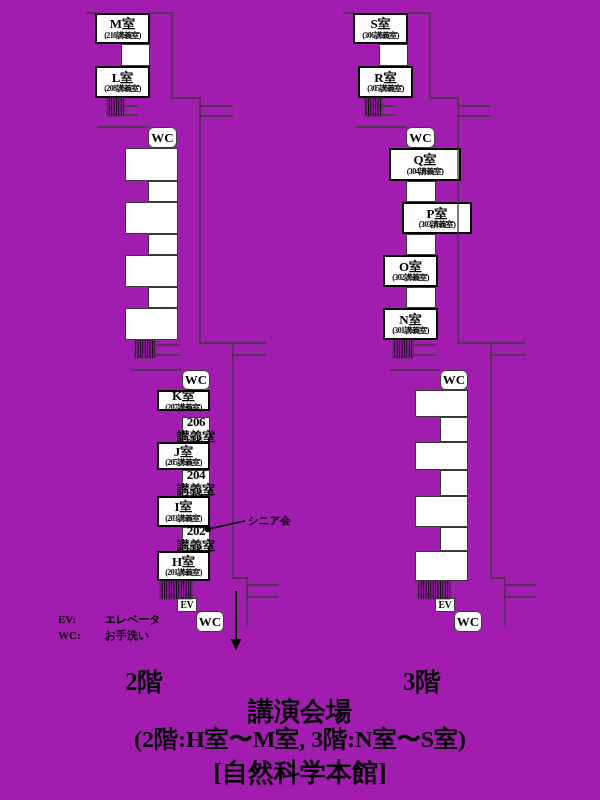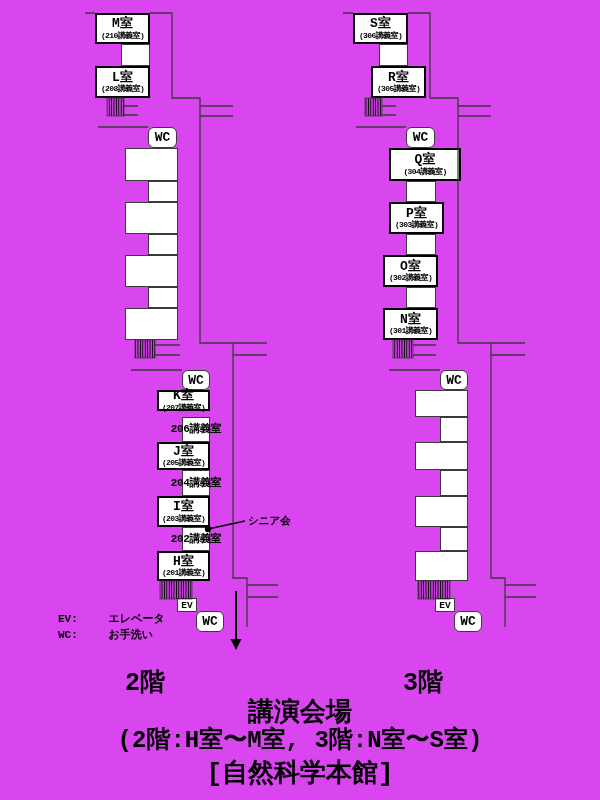--- a/index.html
+++ b/index.html
@@ -1,37 +1,37 @@
 <!DOCTYPE html>
 <html><head>
 <meta charset="utf-8">
 <style>
   html,body { margin:0; padding:0; background:#fff; }
   #root {
-    position:relative; width:600px; height:800px; background:#d946ef;
-    font-family:Liberation Mono, monospace; color:#000; overflow:hidden;
+    position:relative; width:600px; height:800px; background:#a21caf;
+    font-family:Liberation Serif, serif; color:#000; overflow:hidden;
   }
   .room {
     position:absolute; box-sizing:border-box; background:#fff;
     border:1px solid #3a3a3a; display:flex; flex-direction:column;
     align-items:center; justify-content:center; z-index:2;
   }
   .room.bold { border:2.6px solid #000; }
   .rn { font-weight:bold; font-size:13px; line-height:1.02; white-space:nowrap; }
   .rs { font-weight:bold; font-size:8px; letter-spacing:-0.6px; line-height:1.15; white-space:nowrap; }
   .wcbox, .evbox {
     position:absolute; box-sizing:border-box; background:#fff; border:1px solid #3a3a3a;
     display:flex; align-items:center; justify-content:center; font-weight:bold; z-index:2;
   }
   .wcbox { font-size:13px;border-radius:6px; }
   .evbox { font-size:9.5px; }
   .mini {
     position:absolute; box-sizing:border-box; background:#fff; border:1px solid #3a3a3a;
-    display:flex; flex-direction:row; align-items:center; justify-content:center;
-    font-weight:bold; font-size:11px; line-height:1.15; letter-spacing:-0.4px;
+    display:flex; flex-direction:column; align-items:center; justify-content:center;
+    font-weight:bold; font-size:13px; line-height:1.15; letter-spacing:-0.4px;
     white-space:nowrap; z-index:2;
   }
   #plan-lines { position:absolute; left:0; top:0; z-index:3; pointer-events:none; }
   .annot { position:absolute; font-weight:bold; font-size:10.5px; z-index:4; white-space:nowrap; }
   .note  { position:absolute; font-weight:bold; font-size:12px; z-index:4; white-space:nowrap; }
   .legend { position:absolute; left:58px; top:612px; font-weight:bold; font-size:11px; z-index:4; }
   .legend-row { line-height:1.45; }
   .legend-key { display:inline-block; width:44px; }
   .floor-label { position:absolute; width:110px; font-weight:bold; font-size:25px; z-index:4; }
   .footer-line { position:absolute; left:0; width:600px; text-align:center; font-weight:bold; z-index:4; }
@@ -93,32 +93,32 @@
   <div class="wcbox" style="left:196px;top:611px;width:28px;height:21px">WC</div>
 
   <div class="annot" style="left:248px;top:514px">シニア会</div>
   <div class="floor-label" style="left:125px;top:665px">2階</div>
 
   <div class="room bold" style="left:353px;top:13px;width:55px;height:31px">
     <div class="rn">S室</div>
     <div class="rs">(306講義室)</div>
   </div>
   <div class="room" style="left:379px;top:44px;width:29px;height:22px"></div>
-  <div class="room bold" style="left:371px;top:66px;width:55px;height:32px">
+  <div class="room bold" style="left:358px;top:66px;width:55px;height:32px">
     <div class="rn">R室</div>
     <div class="rs">(305講義室)</div>
   </div>
 
   <div class="wcbox" style="left:406px;top:127px;width:29px;height:21px">WC</div>
   <div class="room bold" style="left:389px;top:148px;width:72px;height:33px">
     <div class="rn">Q室</div>
     <div class="rs">(304講義室)</div>
   </div>
   <div class="room" style="left:406px;top:181px;width:30px;height:21px"></div>
-  <div class="room bold" style="left:389px;top:202px;width:55px;height:32px">
+  <div class="room bold" style="left:402px;top:202px;width:70px;height:32px">
     <div class="rn">P室</div>
     <div class="rs">(303講義室)</div>
   </div>
   <div class="room" style="left:406px;top:234px;width:30px;height:21px"></div>
   <div class="room bold" style="left:383px;top:255px;width:55px;height:32px">
     <div class="rn">O室</div>
     <div class="rs">(302講義室)</div>
   </div>
   <div class="room" style="left:406px;top:287px;width:30px;height:21px"></div>
   <div class="room bold" style="left:383px;top:308px;width:55px;height:32px">

